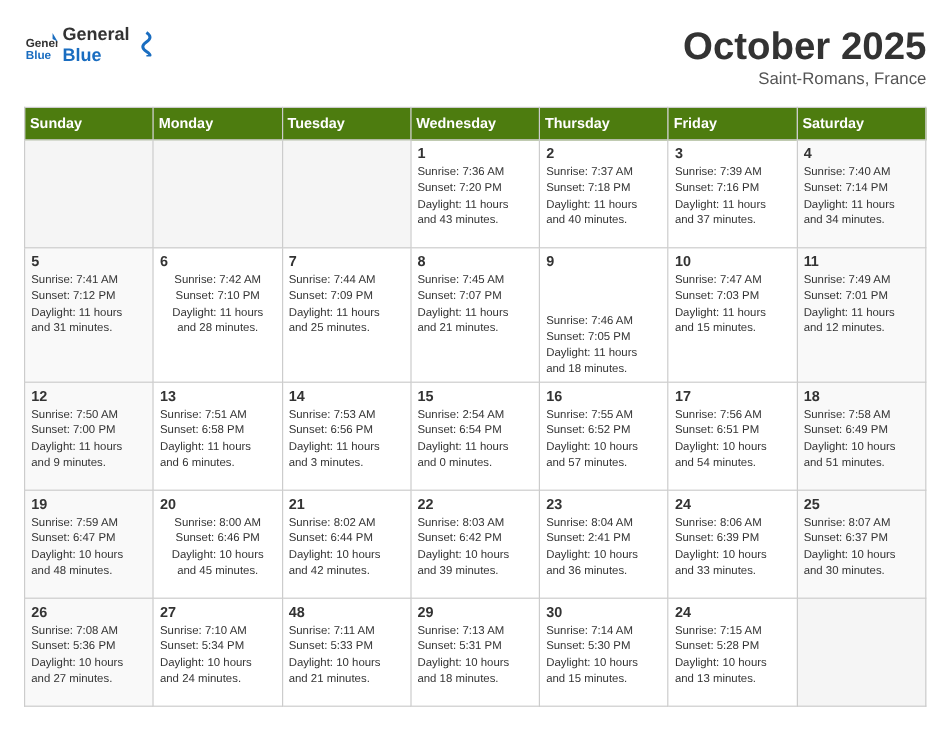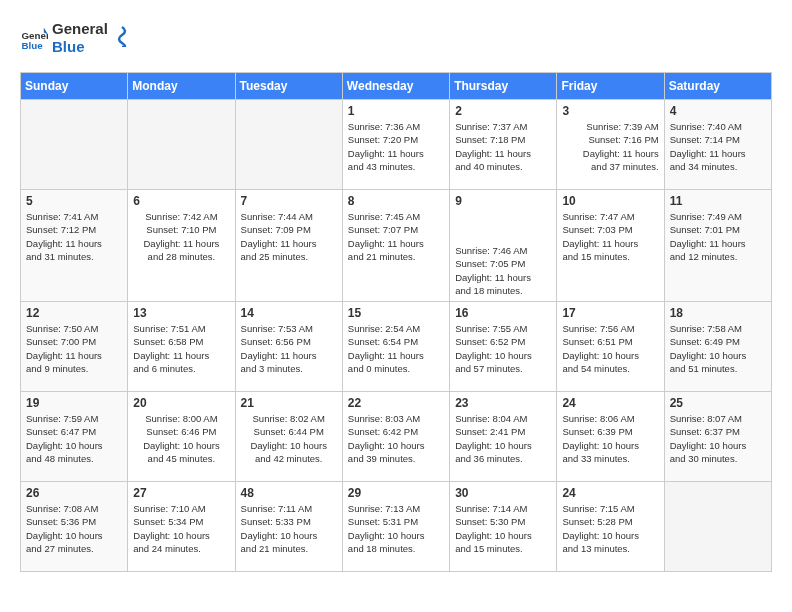--- a/index.html
+++ b/index.html
@@ -36,21 +36,21 @@
     .location {
       font-size: 14px;
       color: #555;
     }
     table {
       width: 100%;
       border-collapse: collapse;
       table-layout: fixed;
     }
     th {
-      background-color: #3b82f6;
+      background-color: #4d7c0f;
       color: white;
       font-size: 12px;
       font-weight: bold;
       padding: 6px 4px;
       text-align: left;
       border: 1px solid #ccc;
     }
     td {
       border: 1px solid #ccc;
       vertical-align: top;
@@ -88,20 +88,24 @@
       <polygon points="34,5 40,15 34,12" fill="#1a6dc0"></polygon>
     </svg>
     <div style="display:flex;flex-direction:column;line-height:1.2;">
       <span style="font-size:15px;font-weight:bold;color:#333;">General</span>
       <span style="font-size:15px;font-weight:bold;color:#1a6dc0;">Blue</span>
     </div>
     <svg width="18" height="22" viewBox="0 0 18 22" style="margin-left:2px;margin-top:-4px;">
       <path d="M8,2 Q14,6 8,10 Q2,14 8,18 Q14,22 8,22" stroke="#1a6dc0" stroke-width="2.5" fill="none"></path>
     </svg>
   </div>
+  <div class="title-block">
+    <div class="month-title">October 2025</div>
+    <div class="location">Saint-Romans, France</div>
+  </div>
 </div>
 
 <table>
   <thead>
     <tr id="header-row">
         <th>Sunday</th>
         <th>Monday</th>
         <th>Tuesday</th>
         <th>Wednesday</th>
         <th>Thursday</th>
@@ -123,21 +127,21 @@
         </td>
         <td>
           <span class="day-num">2</span>
           <div class="day-info" style="white-space: pre-line;">Sunrise: 7:37 AM
 Sunset: 7:18 PM
 Daylight: 11 hours
 and 40 minutes.</div>
         </td>
         <td>
           <span class="day-num">3</span>
-          <div class="day-info" style="white-space: pre-line; text-align: right;">Sunrise: 7:39 AM
+          <div class="day-info" style="white-space: pre-line;">Sunrise: 7:39 AM
 Sunset: 7:16 PM
 Daylight: 11 hours
 and 37 minutes.</div>
         </td>
         <td class="weekend">
           <span class="day-num">4</span>
           <div class="day-info" style="white-space: pre-line;">Sunrise: 7:40 AM
 Sunset: 7:14 PM
 Daylight: 11 hours
 and 34 minutes.</div>
@@ -255,21 +259,21 @@
         </td>
         <td>
           <span class="day-num">20</span>
           <div class="day-info" style="white-space: pre-line; text-align: center;">Sunrise: 8:00 AM
 Sunset: 6:46 PM
 Daylight: 10 hours
 and 45 minutes.</div>
         </td>
         <td>
           <span class="day-num">21</span>
-          <div class="day-info" style="white-space: pre-line; text-align: center;">Sunrise: 8:02 AM
+          <div class="day-info" style="white-space: pre-line;">Sunrise: 8:02 AM
 Sunset: 6:44 PM
 Daylight: 10 hours
 and 42 minutes.</div>
         </td>
         <td>
           <span class="day-num">22</span>
           <div class="day-info" style="white-space: pre-line;">Sunrise: 8:03 AM
 Sunset: 6:42 PM
 Daylight: 10 hours
 and 39 minutes.</div>

